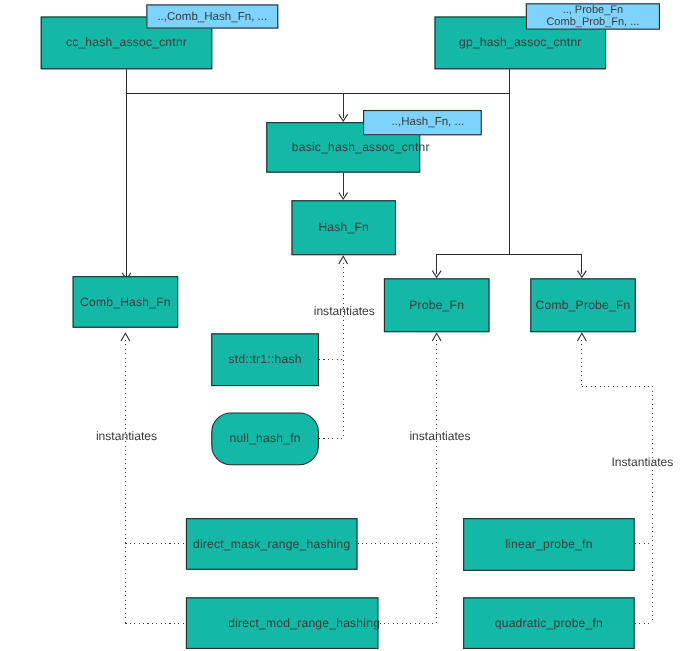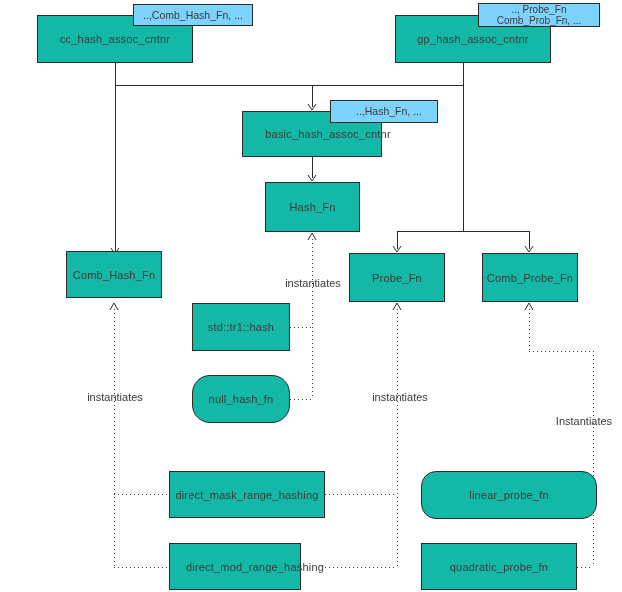--- a/index.html
+++ b/index.html
@@ -136,23 +136,23 @@
   <div class="node" style="left:349px; top:253px; width:96px;  height:49px;">Probe_Fn</div>
 
   <div class="node" style="left:482px; top:253px; width:96px;  height:49px;">Comb_Probe_Fn</div>
 
   <div class="node" style="left:192px; top:303px; width:98px;  height:48px;">std::tr1::hash</div>
 
   <div class="node" style="left:192px; top:375px; width:98px;  height:48px;border-radius:18px;">null_hash_fn</div>
 
   <div class="node" style="left:169px; top:471px; width:156px; height:47px;">direct_mask_range_hashing</div>
 
-  <div class="node" style="left:169px; top:543px; width:132px; height:47px;padding-left:40px;">direct_mod_range_hashing</div>
+  <div class="node" style="left:169px; top:543px; width:175px; height:47px;padding-left:40px;">direct_mod_range_hashing</div>
 
-  <div class="node" style="left:421px; top:471px; width:176px; height:48px;border-radius:15px;">linear_probe_fn</div>
+  <div class="node" style="left:421px; top:471px; width:156px; height:48px;">linear_probe_fn</div>
 
   <div class="node" style="left:421px; top:543px; width:156px; height:47px;text-align:right;">quadratic_probe_fn</div>
 
   <div class="param-label" style="left:133px; top:4px; width:120px; height:22px;">..,Comb_Hash_Fn, ...</div>
 
   <div class="param-label" style="left:478px; top:3px; width:122px; height:24px; font-size:10px;">
     <span>.., Probe_Fn</span>
     <span>Comb_Prob_Fn, ...</span>
   </div>
 

